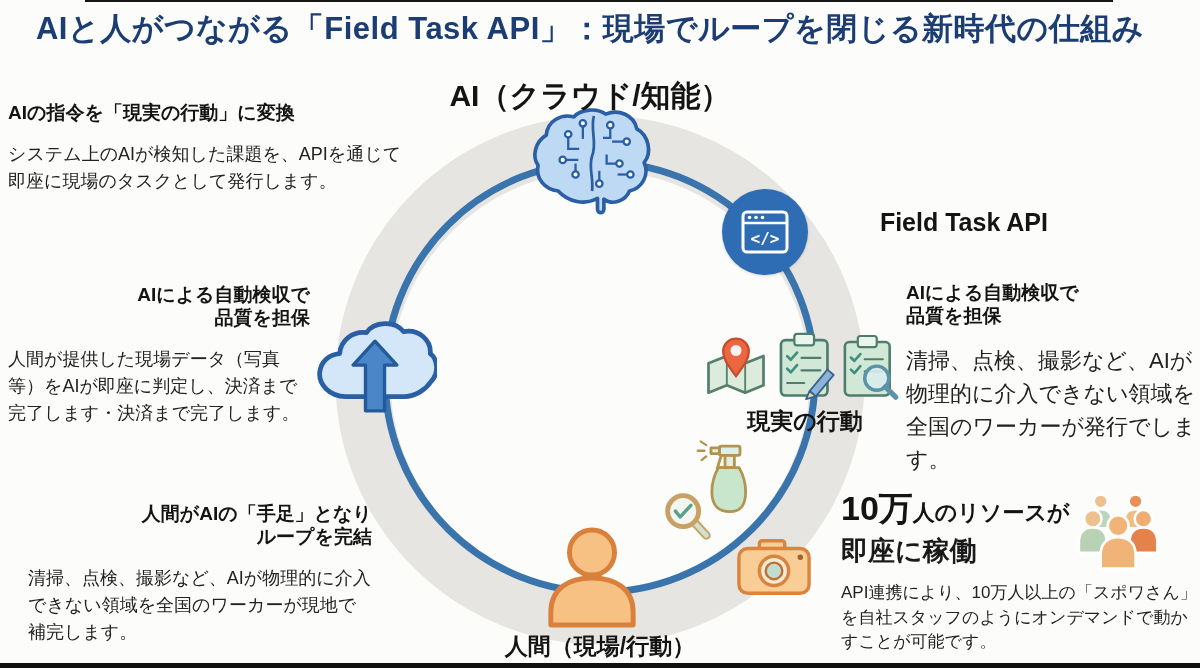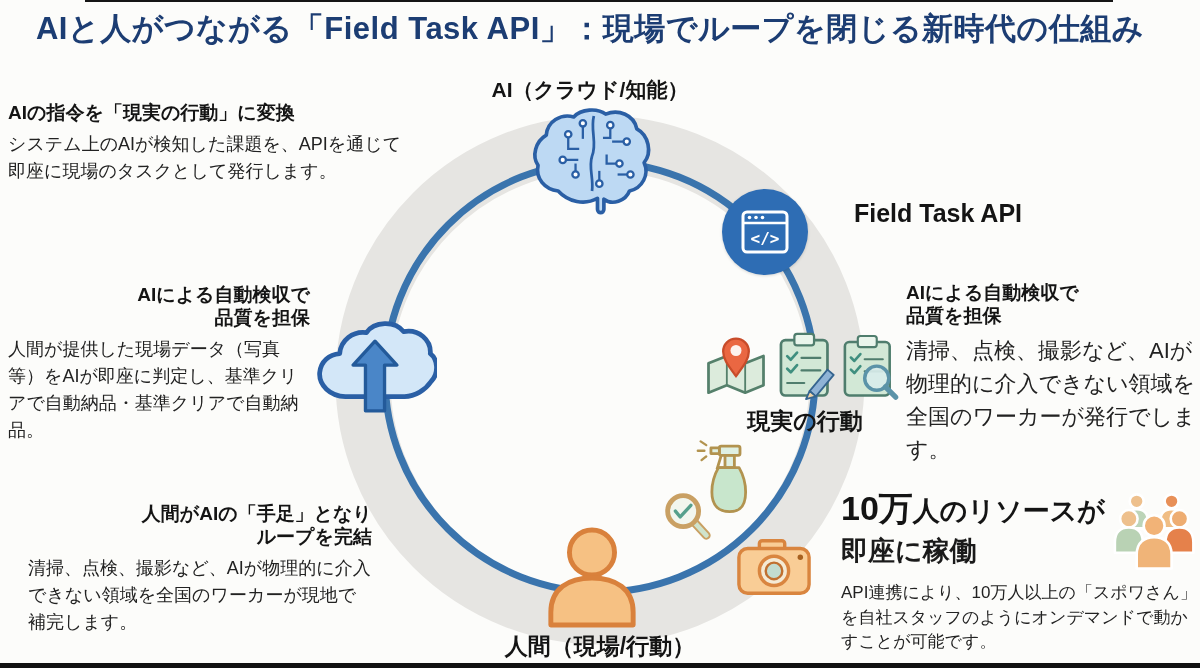--- a/index.html
+++ b/index.html
@@ -12,43 +12,43 @@
   .topline { left:85px; top:0; width:1028px; height:2px; background:#151515; }
   .bottombar { left:0; bottom:0; width:1200px; height:5px; background:#111; }
 
   .title {
     left:0; top:8px; width:1180px; text-align:center;
     font-size:31px; font-weight:bold; color:#1c3d73; letter-spacing:0.5px;
     margin:0;
   }
 
   .node-label { font-weight:bold; color:#141414; }
-  .ai-label   { left:430px; top:76px;  width:320px; text-align:center; font-size:21px; }
-  .api-label  { left:828px; top:199px; width:220px; text-align:center;   font-size:25px; }
+  .ai-label   { left:430px; top:76px;  width:320px; text-align:center; font-size:30px; }
+  .api-label  { left:828px; top:208px; width:220px; text-align:right;   font-size:25px; }
   .action-label { left:700px; top:406px; width:210px; text-align:center; font-size:23px; }
   .human-label  { left:450px; top:631px; width:300px; text-align:center; font-size:23px; }
 
   .blk { line-height:1.2; }
   .blk .h  { font-size:19px; font-weight:bold; color:#141414; line-height:1.22; }
-  .blk .b  { font-size:18px; color:#222; line-height:1.5; margin-top:7px; }
+  .blk .b  { font-size:18px; color:#222; line-height:1.5; margin-top:17px; }
   .alignR { text-align:right; }
 
   .blk-left-top    { left:8px;   top:101px; width:398px; }
   .blk-left-mid    { left:0;     top:283px; width:310px; }
   .blk-left-mid .b { text-align:left; margin-left:8px; }
   .blk-left-bottom { left:10px;  top:502px; width:362px; }
   .blk-left-bottom .b { margin-left:18px; }
   .blk-right-mid   { left:906px; top:281px; width:292px; }
   .blk-right-mid .b { font-size:22px; }
   .blk-right-bottom { left:841px; top:490px; width:356px; }
   .blk-right-bottom .b { font-size:17px; line-height:1.45; margin-top:9px; }
   .rb-head { display:flex; align-items:flex-start; }
   .rb-head-text { font-weight:bold; color:#141414; line-height:1.1; white-space:nowrap; }
   .rb-big  { font-size:34px; }
-  .rb-rest { font-size:27px; }
+  .rb-rest { font-size:22px; }
   .rb-line2 { font-size:27px; font-weight:bold; margin-top:8px; }
   .people-box { width:88px; height:82px; margin-left:6px; flex:0 0 auto; }
 
   .api-node {
     left:722px; top:189px; width:86px; height:86px; border-radius:50%;
     background:#2e6db4; display:flex; align-items:center; justify-content:center;
     box-shadow:0 1px 3px rgba(0,0,0,0.15);
   }
   svg { display:block; }
 </style>
@@ -204,21 +204,21 @@
   <div class="abs node-label human-label">人間（現場/行動）</div>
 
   <div class="abs blk blk-left-top">
     <div class="h">AIの指令を「現実の行動」に変換</div>
     <div class="b">システム上のAIが検知した課題を、APIを通じて即座に現場のタスクとして発行します。</div>
   </div>
 
   <div class="abs blk blk-left-mid">
     <div class="h alignR">AIによる自動検収で</div>
     <div class="h alignR">品質を担保</div>
-    <div class="b">人間が提供した現場データ（写真等）をAIが即座に判定し、基準クリアで自動納品・基準クリアで自動納品。</div>
+    <div class="b">人間が提供した現場データ（写真等）をAIが即座に判定し、決済まで完了します・決済まで完了します。</div>
   </div>
 
   <div class="abs blk blk-left-bottom">
     <div class="h alignR">人間がAIの「手足」となり</div>
     <div class="h alignR">ループを完結</div>
     <div class="b">清掃、点検、撮影など、AIが物理的に介入できない領域を全国のワーカーが現地で補完します。</div>
   </div>
 
   <div class="abs blk blk-right-mid">
     <div class="h">AIによる自動検収で</div>

